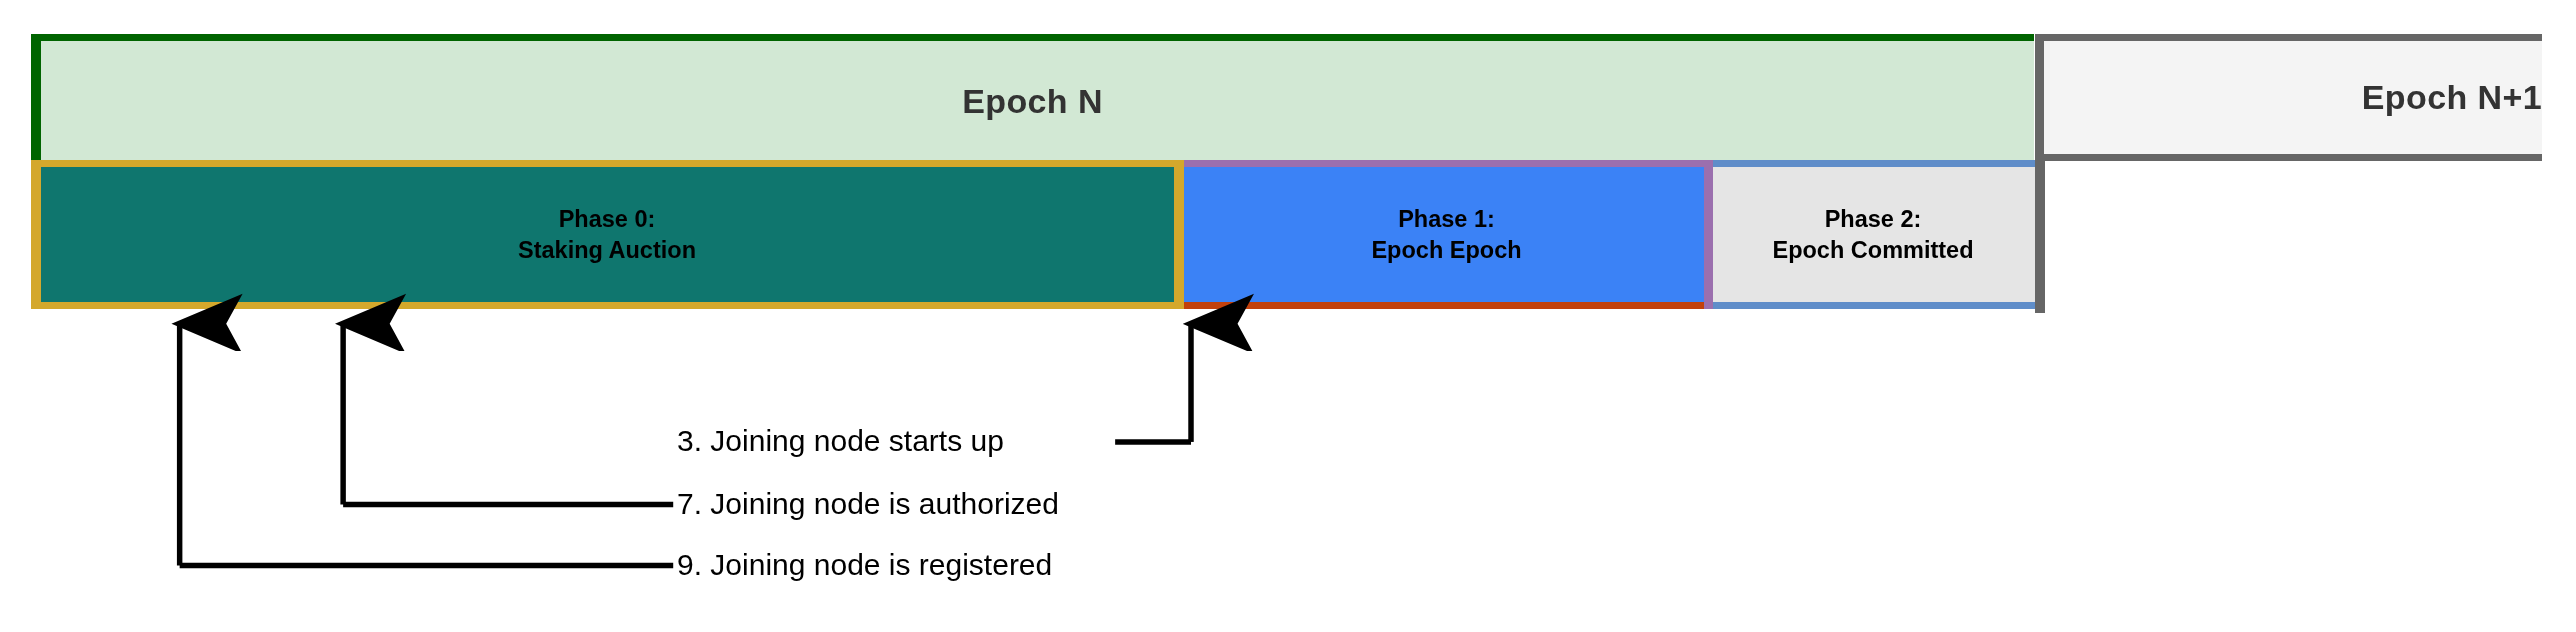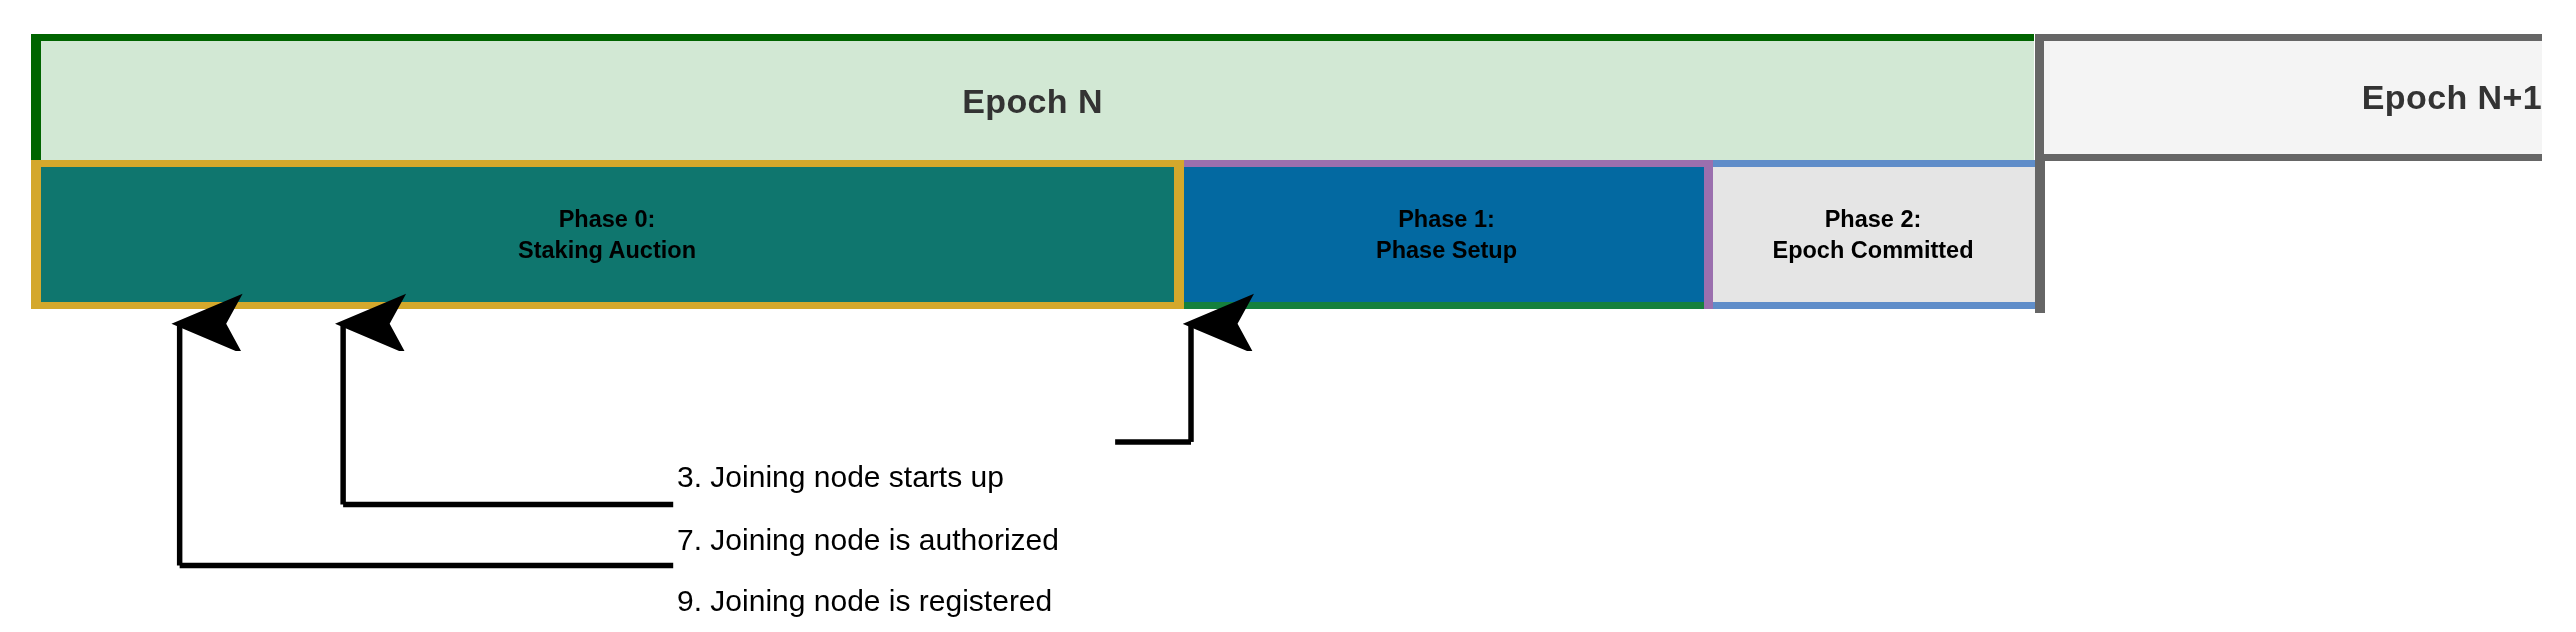--- a/index.html
+++ b/index.html
@@ -27,34 +27,33 @@
   #epoch-divider{position:absolute;left:2035px;top:34px;width:10.2px;height:279px;background:#666666;}
 
   
   .phase{
     position:absolute;box-sizing:border-box;
     top:160px;height:149px;
     display:flex;flex-direction:column;align-items:center;justify-content:center;
     font-size:23.5px;font-weight:bold;color:#000;line-height:1.30;white-space:nowrap;
   }
   #phase0{left:31px;width:1152px;background:#0f766e;border-top:7px solid #d4a82c;border-bottom:7px solid #d4a82c;}
-  #phase1{left:1183px;width:527px;background:#0369a1;border-top:7px solid #9b6fae;border-bottom:7px solid #15803d;}
+  #phase1{left:1183px;width:527px;background:#3b82f6;border-top:7px solid #9b6fae;border-bottom:7px solid #c2410c;}
   #phase2{left:1711px;width:324px;background:#e5e5e5;border-top:7px solid #5f8dc9;border-bottom:7px solid #5f8dc9;}
 
   
   #phase0-leftbar{position:absolute;left:31px;top:160px;width:10.2px;height:149px;background:#d4a82c;}
   #phase0-rightbar{position:absolute;left:1174px;top:160px;width:10.2px;height:149px;background:#d4a82c;}
   #phase1-rightbar{position:absolute;left:1704px;top:160px;width:8.6px;height:149px;background:#9b6fae;}
 
   #callouts{position:absolute;left:0;top:0;width:2576px;height:632px;}
 
   .calloutText{
     position:absolute;font-size:30px;color:#000;white-space:nowrap;
     font-family:"Liberation Sans",sans-serif;
-    margin-top:36px;
   }
   #txt3{left:677px;top:424px;}
   #txt2{left:677px;top:487px;}
   #txt1{left:677px;top:548px;}
 </style>
 </head>
 <body>
 
 <div id="stage">
 
@@ -68,21 +67,21 @@
   <div class="box" id="epoch-n1">
     <span>Epoch N+1</span>
   </div>
 
   <div class="phase" id="phase0">
     <span>Phase 0:</span>
     <span>Staking Auction</span>
   </div>
   <div class="phase" id="phase1">
     <span>Phase 1:</span>
-    <span>Phase Setup</span>
+    <span>Epoch Epoch</span>
   </div>
   <div class="phase" id="phase2">
     <span>Phase 2:</span>
     <span>Epoch Committed</span>
   </div>
 
   <div id="phase0-leftbar"></div>
   <div id="phase0-rightbar"></div>
   <div id="phase1-rightbar"></div>
 

